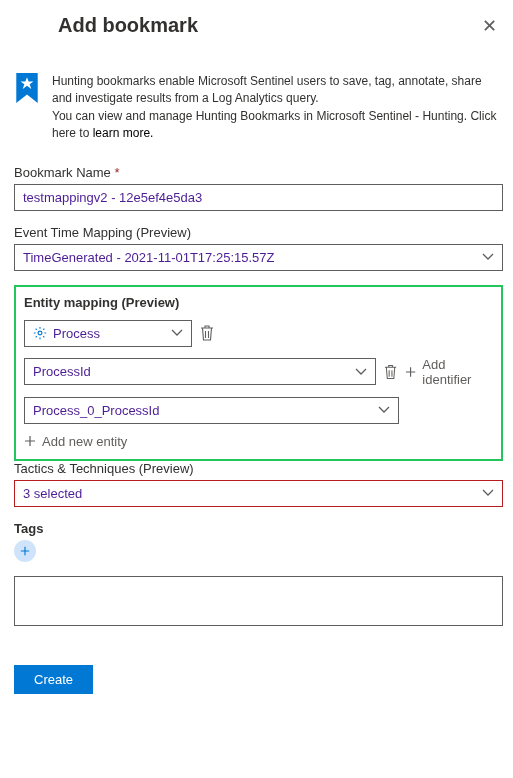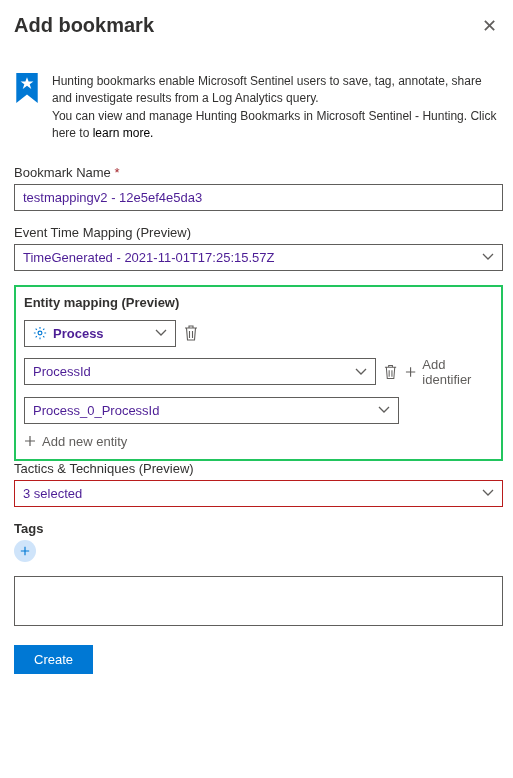--- a/index.html
+++ b/index.html
@@ -6,21 +6,21 @@
   body {
     margin: 0;
     font-family: "Segoe UI", -apple-system, sans-serif;
     font-size: 13px;
     color: #323130;
     width: 513px;
     background: #fff;
     padding: 0;
   }
   .panel { padding: 14px 10px 10px 14px; }
-  .hdr { display: flex; justify-content: space-between; align-items: flex-end; margin-bottom: 24px; }
+  .hdr { display: flex; justify-content: space-between; align-items: flex-end; margin-bottom: 24px; margin-left: 44px; }
   .hdr h1 { font-size: 20px; font-weight: 600; margin: 0; }
   .close { font-size: 18px; color: #605e5c; line-height: 1; padding: 2px 6px; }
   .intro { display: flex; gap: 12px; margin-bottom: 22px; margin-top: 36px; }
   .bm-icon { width: 26px; height: 30px; flex-shrink: 0; }
   .intro-text { font-size: 12px; line-height: 1.45; }
   .intro-text a { color: #000000; text-decoration: none; }
   .field { margin-bottom: 14px; }
   .lbl { font-size: 13px; margin-bottom: 4px; display: block; }
   .req::after { content: " *"; color: #a4262c; }
   .static { font-size: 13px; color: #323130; }
@@ -31,30 +31,30 @@
     padding: 5px 8px;
     border: 1px solid #605e5c;
     background: #fff;
     color: #4c1d95;
   }
   .select { display: flex; justify-content: space-between; align-items: center; cursor: pointer; }
   .chev { width: 12px; height: 12px; flex-shrink: 0; }
   .entity-box { border: 2px solid #22c55e; padding: 8px 8px 10px 8px; }
   .entity-box .lbl { font-weight: 600; margin-bottom: 10px; }
   .row { display: flex; align-items: center; gap: 8px; margin-bottom: 10px; }
-  .sel-sm { width: 152px; font-weight: bold; }
+  .sel-sm { width: 168px; }
   .sel-md { width: 375px; }
   .gear { width: 14px; height: 14px; color: #0078d4; margin-right: 6px; flex-shrink: 0; }
   .trash { width: 14px; height: 16px; color: #605e5c; }
   .plus { width: 12px; height: 12px; color: #605e5c; }
   .add-link { display: flex; align-items: center; gap: 6px; color: #605e5c; font-size: 13px; cursor: pointer; }
   .tactics-sel { border: 1px solid #b91c1c; background: #fff; text-align: right; }
   .tag-add { width: 22px; height: 22px; border-radius: 50%; background: #cfe4fa; display: flex; align-items: center; justify-content: center; color: #0078d4; font-size: 14px; }
   textarea { height: 50px; resize: none; }
-  .footer { margin-top: 16px; }
+  .footer { margin-top: 36px; }
   .btn-primary { background: #0078d4; color: #fff; border: none; padding: 7px 20px; font-size: 13px; cursor: pointer; }
   .sel-left { display: flex; align-items: center; min-width: 0; }
   .sel-left span { overflow: hidden; text-overflow: ellipsis; white-space: nowrap; }
 </style>
 </head>
 <body>
 
 <div class="panel">
   <div class="hdr">
     <h1>Add bookmark</h1>

